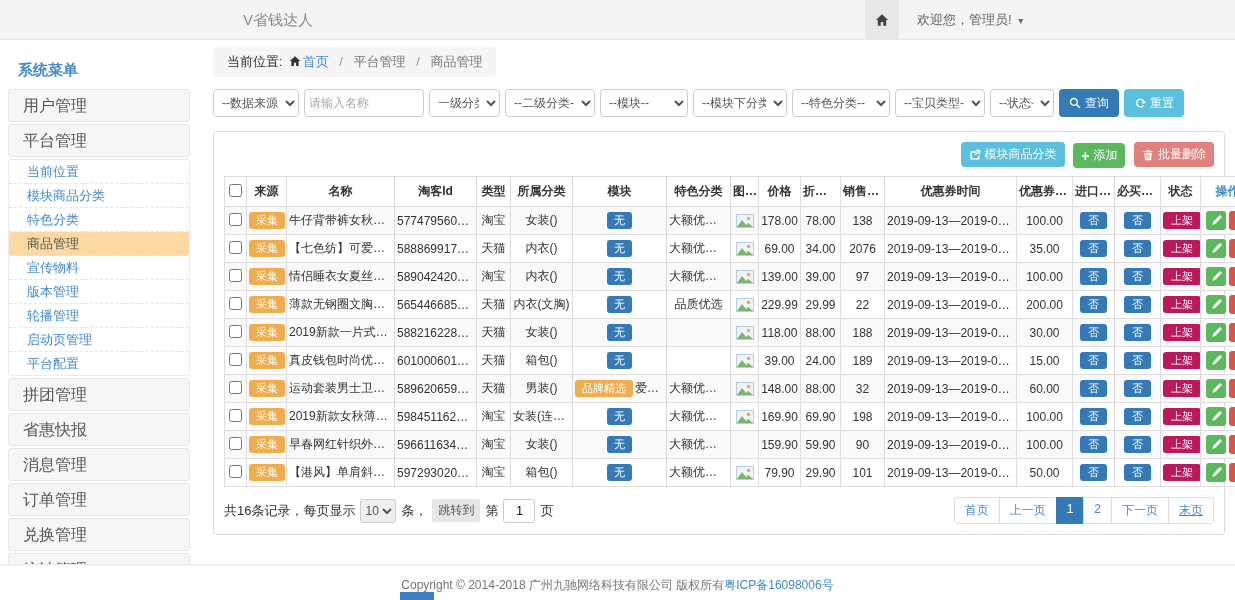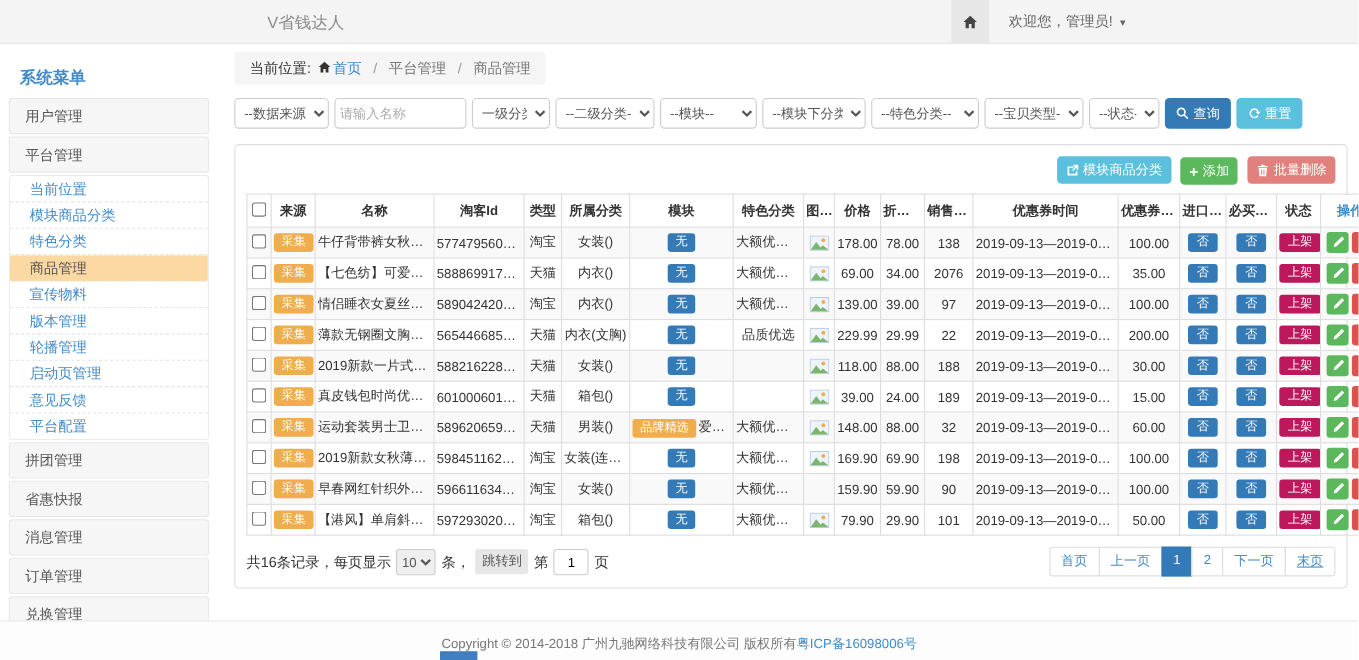--- a/index.html
+++ b/index.html
@@ -11,21 +11,21 @@
   .app-title { position:absolute; left:243px; top:11px; font-size:15px; color:#8a8a8a; }
   .topbar-right { position:absolute; left:865px; top:0; height:40px; display:flex; align-items:center; }
   .home-box { width:34px; height:40px; background:#e7e7e7; display:flex; align-items:center; justify-content:center; cursor:pointer; }
   .home-box svg { width:14px; height:14px; fill:#444; }
   .welcome { margin-left:18px; color:#666; font-size:13px; cursor:pointer; }
   .welcome .caret { font-size:10px; color:#666; margin-left:3px; }
 
   
   .sidebar { position:absolute; left:8px; top:54px; width:182px; z-index:1; }
   .menu-title { color:#428bca; font-weight:bold; font-size:15px; padding:7px 10px 9px 10px; }
-  .side-group { background:#f6f6f6; border:1px solid #e7e7e7; border-radius:3px; margin-bottom:2px; padding:8px 14px; font-size:13px; color:#555; line-height:15px; cursor:pointer; }
+  .side-group { background:#f6f6f6; border:1px solid #e7e7e7; border-radius:3px; margin-bottom:2px; padding:8px 14px; font-size:16px; color:#555; line-height:15px; cursor:pointer; }
   .submenu { background:#fff; border:1px solid #ececec; border-radius:3px; margin-bottom:2px; }
   .submenu-item { padding:5px 14px 5px 18px; line-height:13px; font-size:13px; color:#428bca; border-bottom:1px dashed #e5e5e5; cursor:pointer; }
   .submenu-item:last-child { border-bottom:none; }
   .submenu-item.active { background:#fcd9a2; color:#555; border-radius:2px; }
 
   
   .main { position:absolute; left:213px; top:47px; width:1012px; z-index:1; }
   .breadcrumb { display:inline-block; background:#f5f5f5; border-radius:4px; padding:6px 14px; font-size:13px; color:#333; }
   .breadcrumb svg { width:12px; height:12px; fill:#333; vertical-align:-1px; margin:0 2px 0 6px; }
   .breadcrumb a { color:#428bca; text-decoration:none; cursor:pointer; }
@@ -110,21 +110,20 @@
       <div class="side-group">平台管理</div>
       <div class="submenu">
         <div class="submenu-item">当前位置</div>
         <div class="submenu-item">模块商品分类</div>
         <div class="submenu-item">特色分类</div>
         <div class="submenu-item active">商品管理</div>
         <div class="submenu-item">宣传物料</div>
         <div class="submenu-item">版本管理</div>
         <div class="submenu-item">轮播管理</div>
         <div class="submenu-item">启动页管理</div>
-        <div class="submenu-item">意见反馈</div>
         <div class="submenu-item">平台配置</div>
       </div>
       <div class="side-group">拼团管理</div>
       <div class="side-group">省惠快报</div>
       <div class="side-group">消息管理</div>
       <div class="side-group">订单管理</div>
       <div class="side-group">兑换管理</div>
       <div class="side-group">统计管理</div>
     </div>
 </div>

